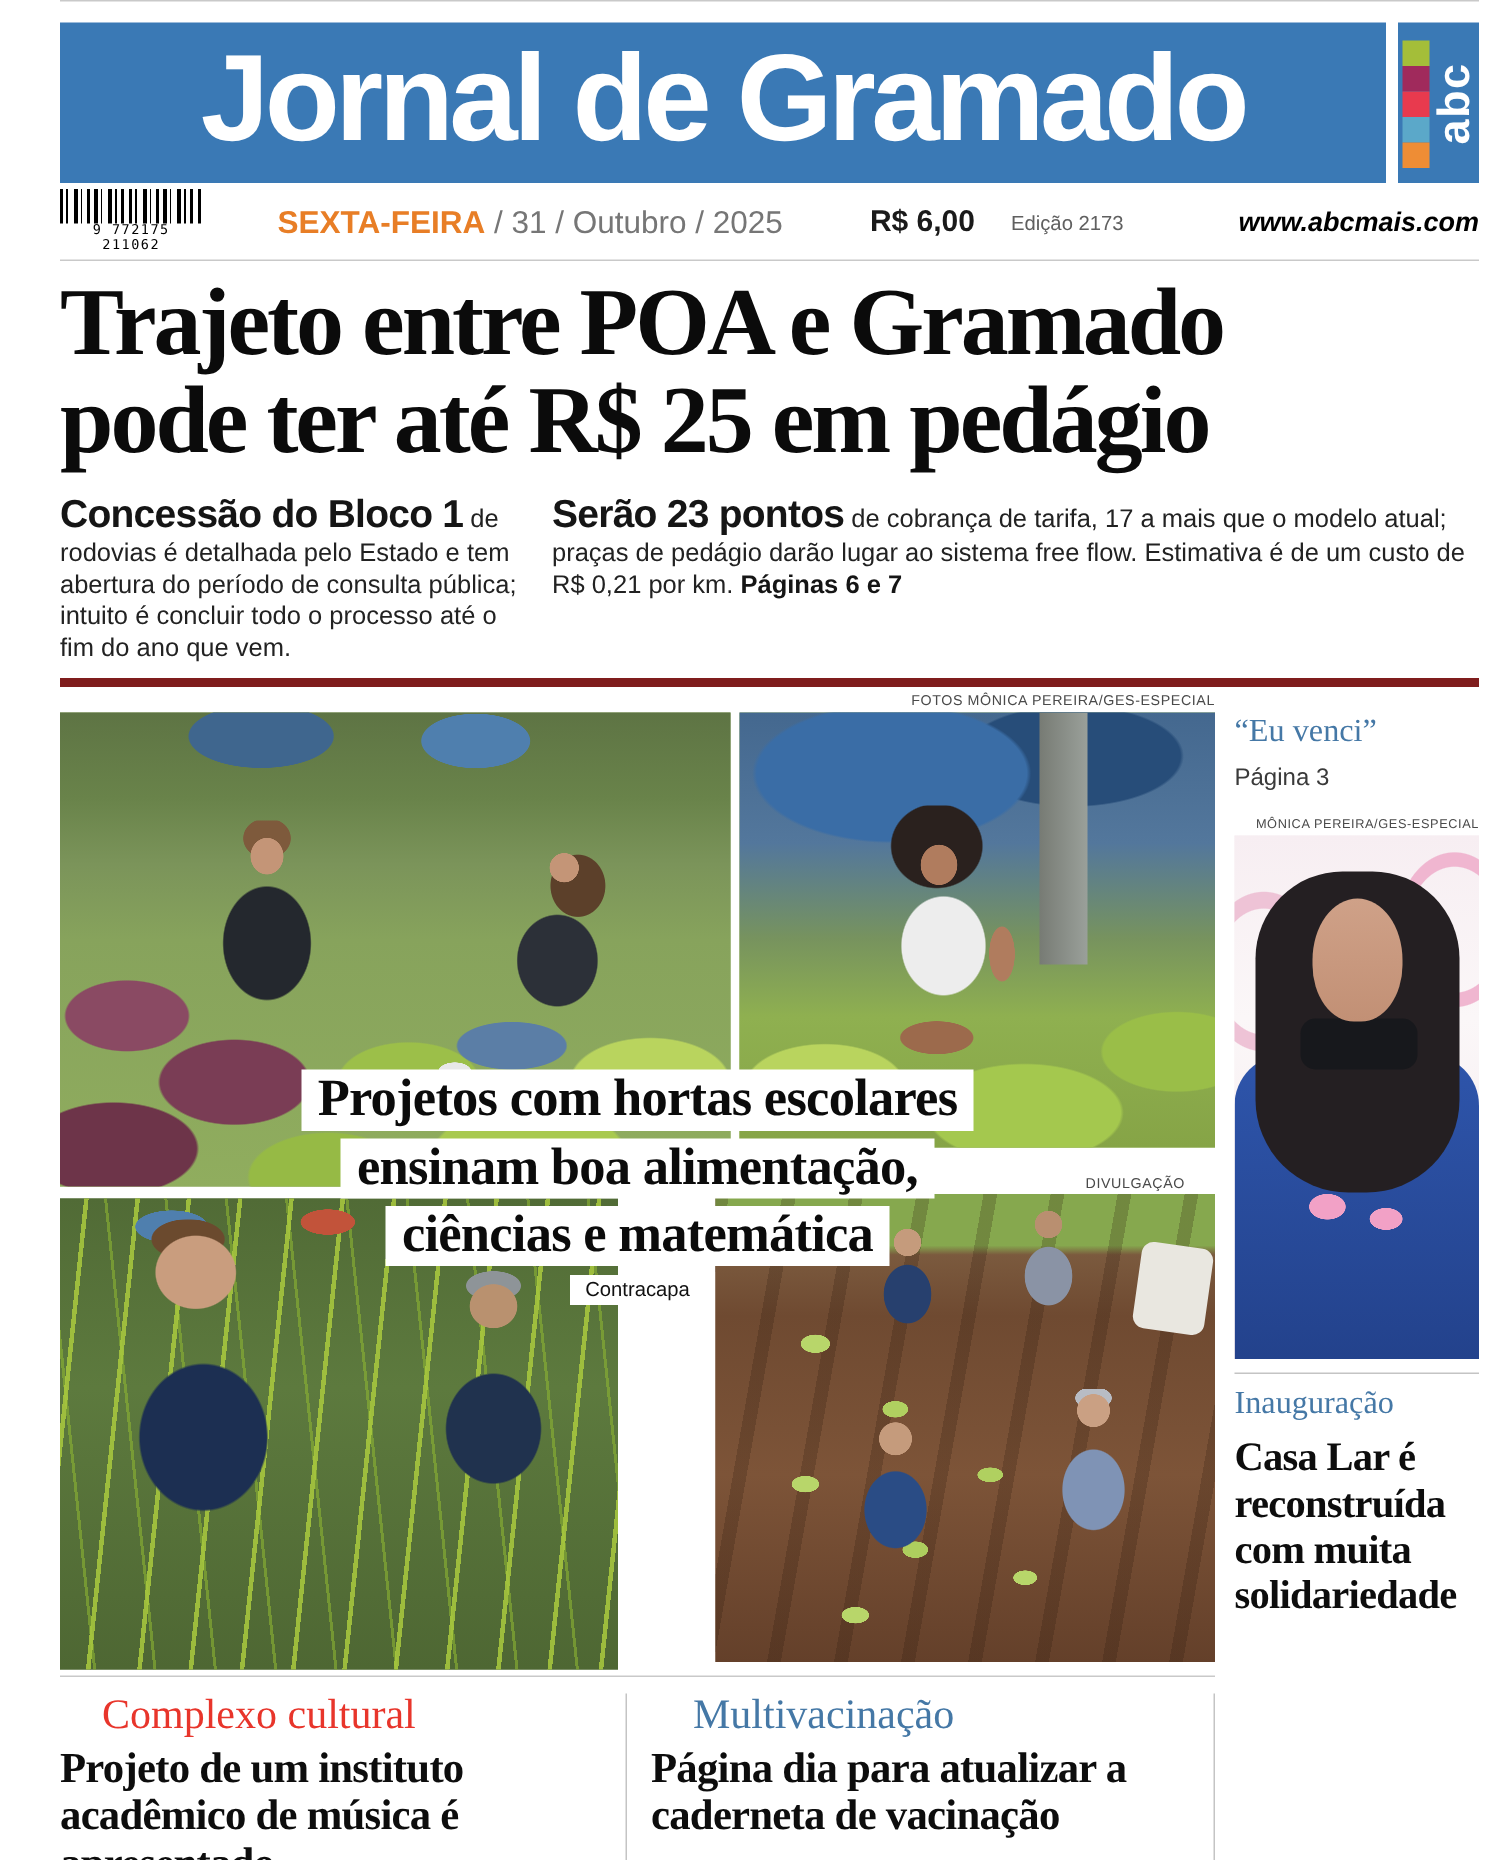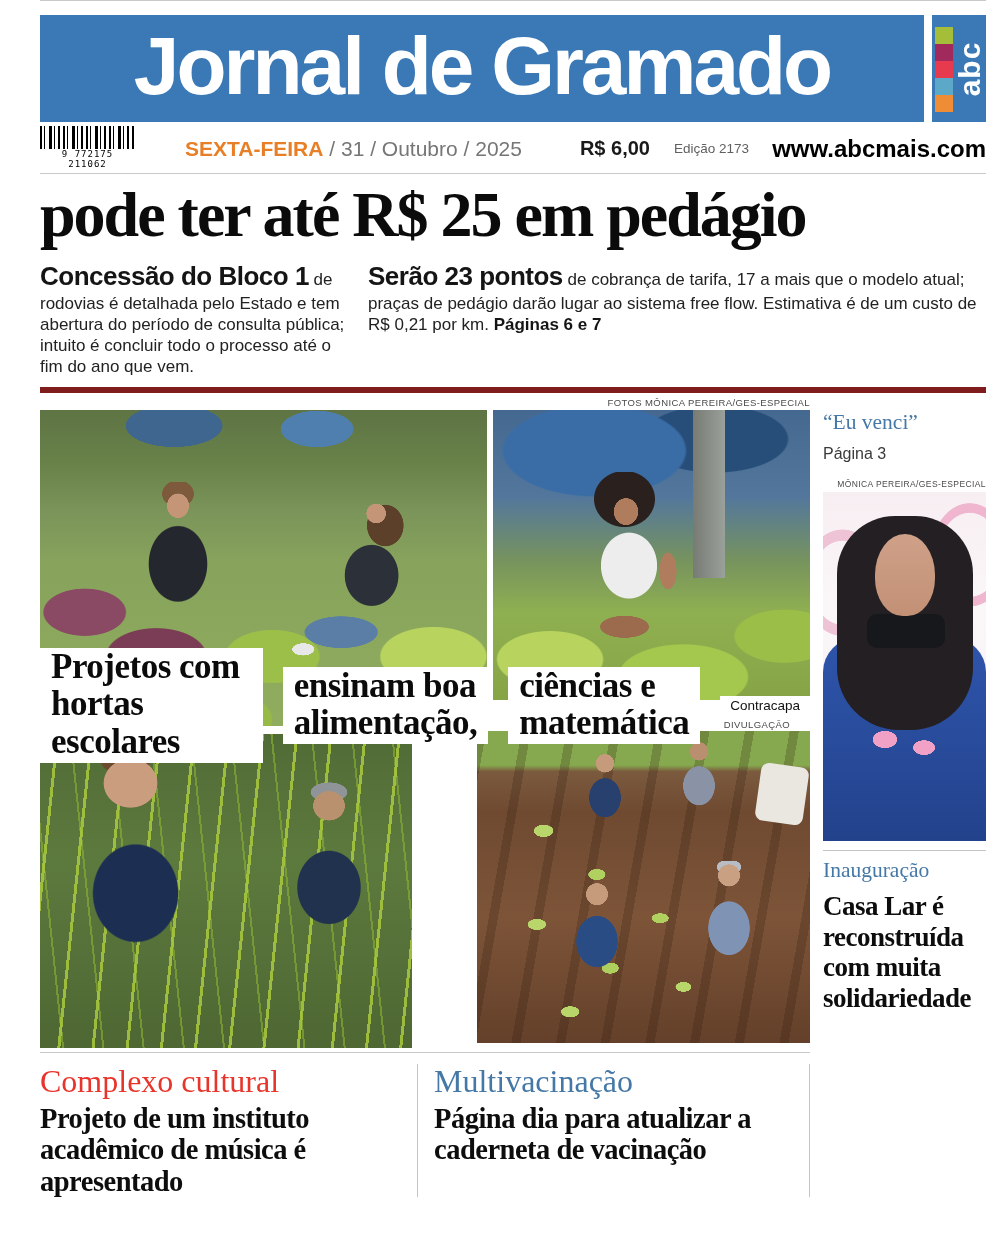--- a/index.html
+++ b/index.html
@@ -27,21 +27,21 @@
   
   .info-row { display:flex; align-items:center; height:50px; margin-top:2px; border-bottom:1px solid #c9c9c9; }
   .barcode { position:relative; width:95px; height:42px; margin-top:-4px; background:
       repeating-linear-gradient(90deg,#000 0 2px,#fff 2px 4px,#000 4px 5px,#fff 5px 9px,#000 9px 12px,#fff 12px 14px,#000 14px 15px,#fff 15px 18px,#000 18px 20px,#fff 20px 23px); }
   .barcode-digits { position:absolute; left:0; bottom:-1px; width:100%; background:#fff;
       font-family:"DejaVu Sans Mono", monospace; font-size:9px; letter-spacing:1px; color:#000; text-align:center; }
   .dateline { margin-left:50px; font-size:21px; color:#767676; }
   .weekday { color:#e87e26; font-weight:bold; }
   .price { margin-left:58px; font-size:20px; font-weight:bold; color:#1a1a1a; }
   .edition { margin-left:24px; font-size:13.5px; color:#606060; }
-  .website { margin-left:auto; font-size:24px; font-weight:bold; color:#000; }
+  .website { margin-left:auto; font-size:18px; font-weight:bold; color:#000;font-style:italic; }
 
   
   .headline { margin-top:8px; font-family:"Liberation Serif", serif; font-weight:bold; color:#0b0b0b;
               font-size:64px; line-height:1.02; letter-spacing:-2px; }
 
   
   .deck { display:flex; gap:20px; margin-top:13px; padding-bottom:10px; border-bottom:6px solid #7f1d1d; }
   .deck-col { font-size:17px; line-height:1.24; color:#222; }
   .deck-col.c1{ width:308px; } .deck-col.c2{ width:306px; } .deck-col.c3{ flex:1; }
   .deck-lead { font-size:26px; font-weight:bold; letter-spacing:-0.5px; color:#151515; }
@@ -131,33 +131,33 @@
       radial-gradient(18px 18px at 50% 12%, #caa083 0 60%, transparent 62%),
       radial-gradient(20px 12px at 50% 5%, #b8bcc4 0 60%, transparent 62%),
       radial-gradient(34px 44px at 50% 56%, #7f93b5 0 60%, transparent 62%); }
   .br-sack { position:absolute; right:4px; top:34px; width:48px; height:58px; background:#e9e7e0;
              border-radius:8px; transform:rotate(8deg); }
 
   .photos-credit { position:absolute; top:-13px; left:0; width:770px; text-align:right; }
   .divulgacao { position:absolute; top:309px; right:20px; }
 
   
-  .overlay { position:absolute; left:0; top:238px; width:770px; display:flex; flex-direction:row;
-             align-items:center; gap:20px;justify-content:space-between; }
+  .overlay { position:absolute; left:0; top:238px; width:770px; display:flex; flex-direction:column;
+             align-items:center; gap:5px;justify-content:space-between; }
   .overlay-line { background:#fff; padding:0 11px 3px; font-family:"Liberation Serif", serif; font-weight:bold;
              font-size:35px; letter-spacing:-0.5px; color:#0b0b0b; line-height:1.07; }
   .contracapa { background:#fff; padding:2px 10px 3px; font-size:13.5px; color:#111; margin-top:1px; }
 
   
   .teasers-block { border-top:1px solid #c9c9c9; margin-top:4px; padding-top:11px; }
   .teasers { display:flex; }
   .teaser { padding-right:16px; }
   .teaser.t1 { width:378px; border-right:1px solid #c4c4c4; }
   .teaser.t2 { flex:1; padding-left:16px; border-right:1px solid #c4c4c4; }
-  .kicker { font-family:"Liberation Serif", serif; font-size:32px; line-height:1.1; }
+  .kicker { font-family:"Liberation Serif", serif; font-size:28px; line-height:1.1;margin-left:28px; }
   .kicker.red { color:#e8352b; }
   .kicker.blue { color:#4578a6; }
   .teaser-headline { font-family:"Liberation Serif", serif; font-weight:bold; font-size:28.5px;
              line-height:1.1; letter-spacing:-0.5px; color:#0d0d0d; margin-top:4px; }
 
   
   .sidebar { width:163px; padding-top:14px; }
   .sb-kicker { font-family:"Liberation Serif", serif; font-size:21.5px; color:#4578a6; }
   .sb-headline { font-family:"Liberation Serif", serif; font-weight:bold; font-size:27px; line-height:1.14;
              letter-spacing:-0.5px; color:#0d0d0d; margin-top:8px; }
@@ -211,20 +211,21 @@
     </div>
     <div class="dateline">
       <span class="weekday">SEXTA-FEIRA</span><span> / 31 / Outubro / 2025</span>
     </div>
     <div class="price">R$ 6,00</div>
     <div class="edition">Edição 2173</div>
     <div class="website">www.abcmais.com</div>
   </div>
 
   <div class="headline">
+    <div>Trajeto entre POA e Gramado</div>
     <div>pode ter até R$ 25 em pedágio</div>
   </div>
 
   <div class="deck">
     <div class="deck-col c1"><span class="deck-lead">Concessão do Bloco 1</span><span> de rodovias é detalhada pelo Estado e tem abertura do período de consulta pública; intuito é concluir todo o processo até o fim do ano que vem.</span></div>
     <div class="deck-col c3"><span class="deck-lead">Serão 23 pontos</span><span> de cobrança de tarifa, 17 a mais que o modelo atual; praças de pedágio darão lugar ao sistema free flow. Estimativa é de um custo de R$ 0,21 por km. </span><span class="deck-pages">Páginas 6 e 7</span></div>
   </div>
 
   <div class="main">
 

